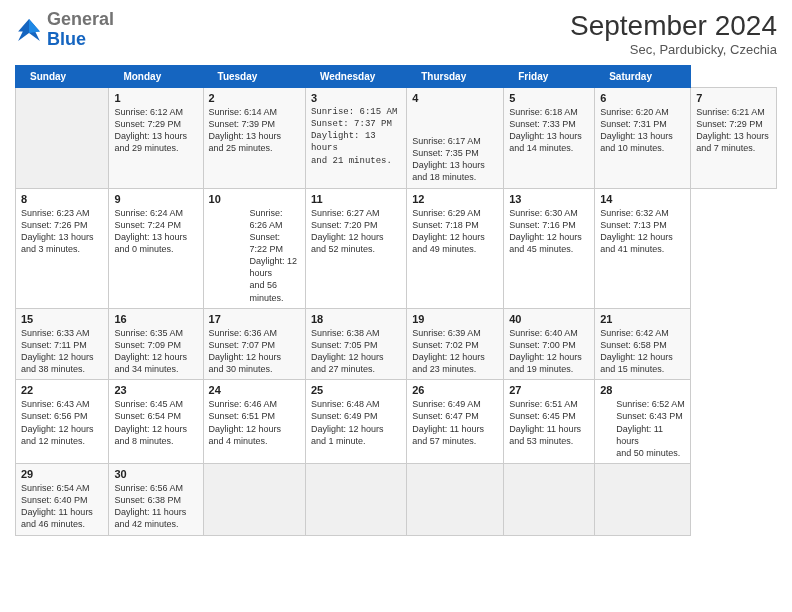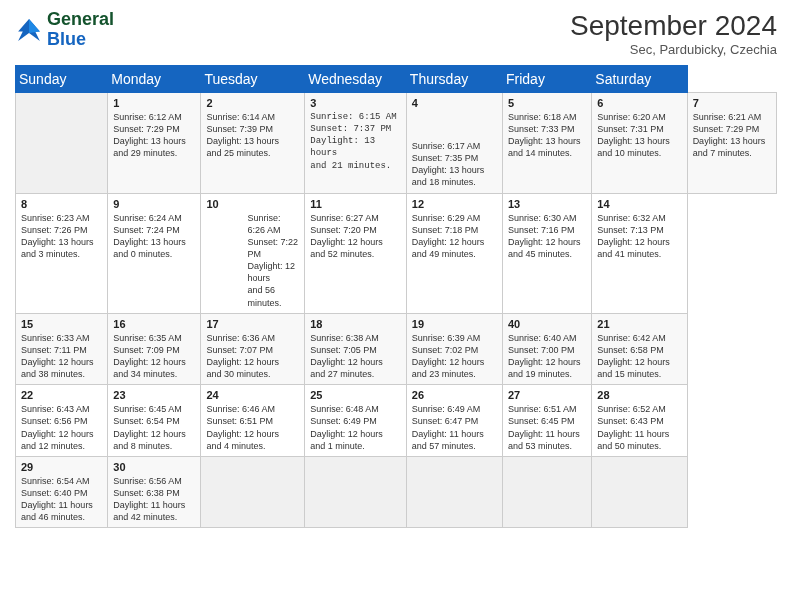--- a/index.html
+++ b/index.html
@@ -27,21 +27,21 @@
       align-items: center;
       gap: 4px;
     }
     .logo-text {
       font-size: 18px;
       font-weight: bold;
       color: #333;
       line-height: 1.1;
     }
     .logo-text span {
-      color: #14532d;
+      color: #737373;
     }
     .logo-icon {
       width: 28px;
       height: 28px;
     }
     .title-block {
       text-align: right;
     }
     .month-title {
       font-size: 28px;
@@ -53,24 +53,24 @@
       color: #555;
     }
     .calendar {
       width: 100%;
       border-collapse: collapse;
       font-size: 10px;
     }
     .calendar thead th {
       background: #1565c0;
       color: #fff;
-      font-size: 14px;
-      font-weight: normal;
+      font-size: 10px;
+      font-weight: bold;
       text-align: left;
-      padding: 5px 3px;
+      padding: 5px 14px;
       border: 1px solid #1565c0;
     }
     .calendar tbody td {
       border: 1px solid #ccc;
       vertical-align: top;
       padding: 4px 5px;
       width: 113px;
       min-height: 75px;
       background: #fff;
     }
@@ -322,21 +322,21 @@
           </td>
           <td>
             <div class="day-num">27</div>
             <div class="day-info" style="white-space: pre-wrap;">Sunrise: 6:51 AM
 Sunset: 6:45 PM
 Daylight: 11 hours
 and 53 minutes.</div>
           </td>
           <td>
             <div class="day-num">28</div>
-            <div class="day-info" style="white-space: pre-wrap;">Sunrise: 6:52 AM
+            <div class="day-info" style="white-space: pre-wrap; margin-left: 16px;">Sunrise: 6:52 AM
 Sunset: 6:43 PM
 Daylight: 11 hours
 and 50 minutes.</div>
           </td>
         </tr>
         <tr>
           <td>
             <div class="day-num">29</div>
             <div class="day-info" style="white-space: pre-wrap;">Sunrise: 6:54 AM
 Sunset: 6:40 PM

